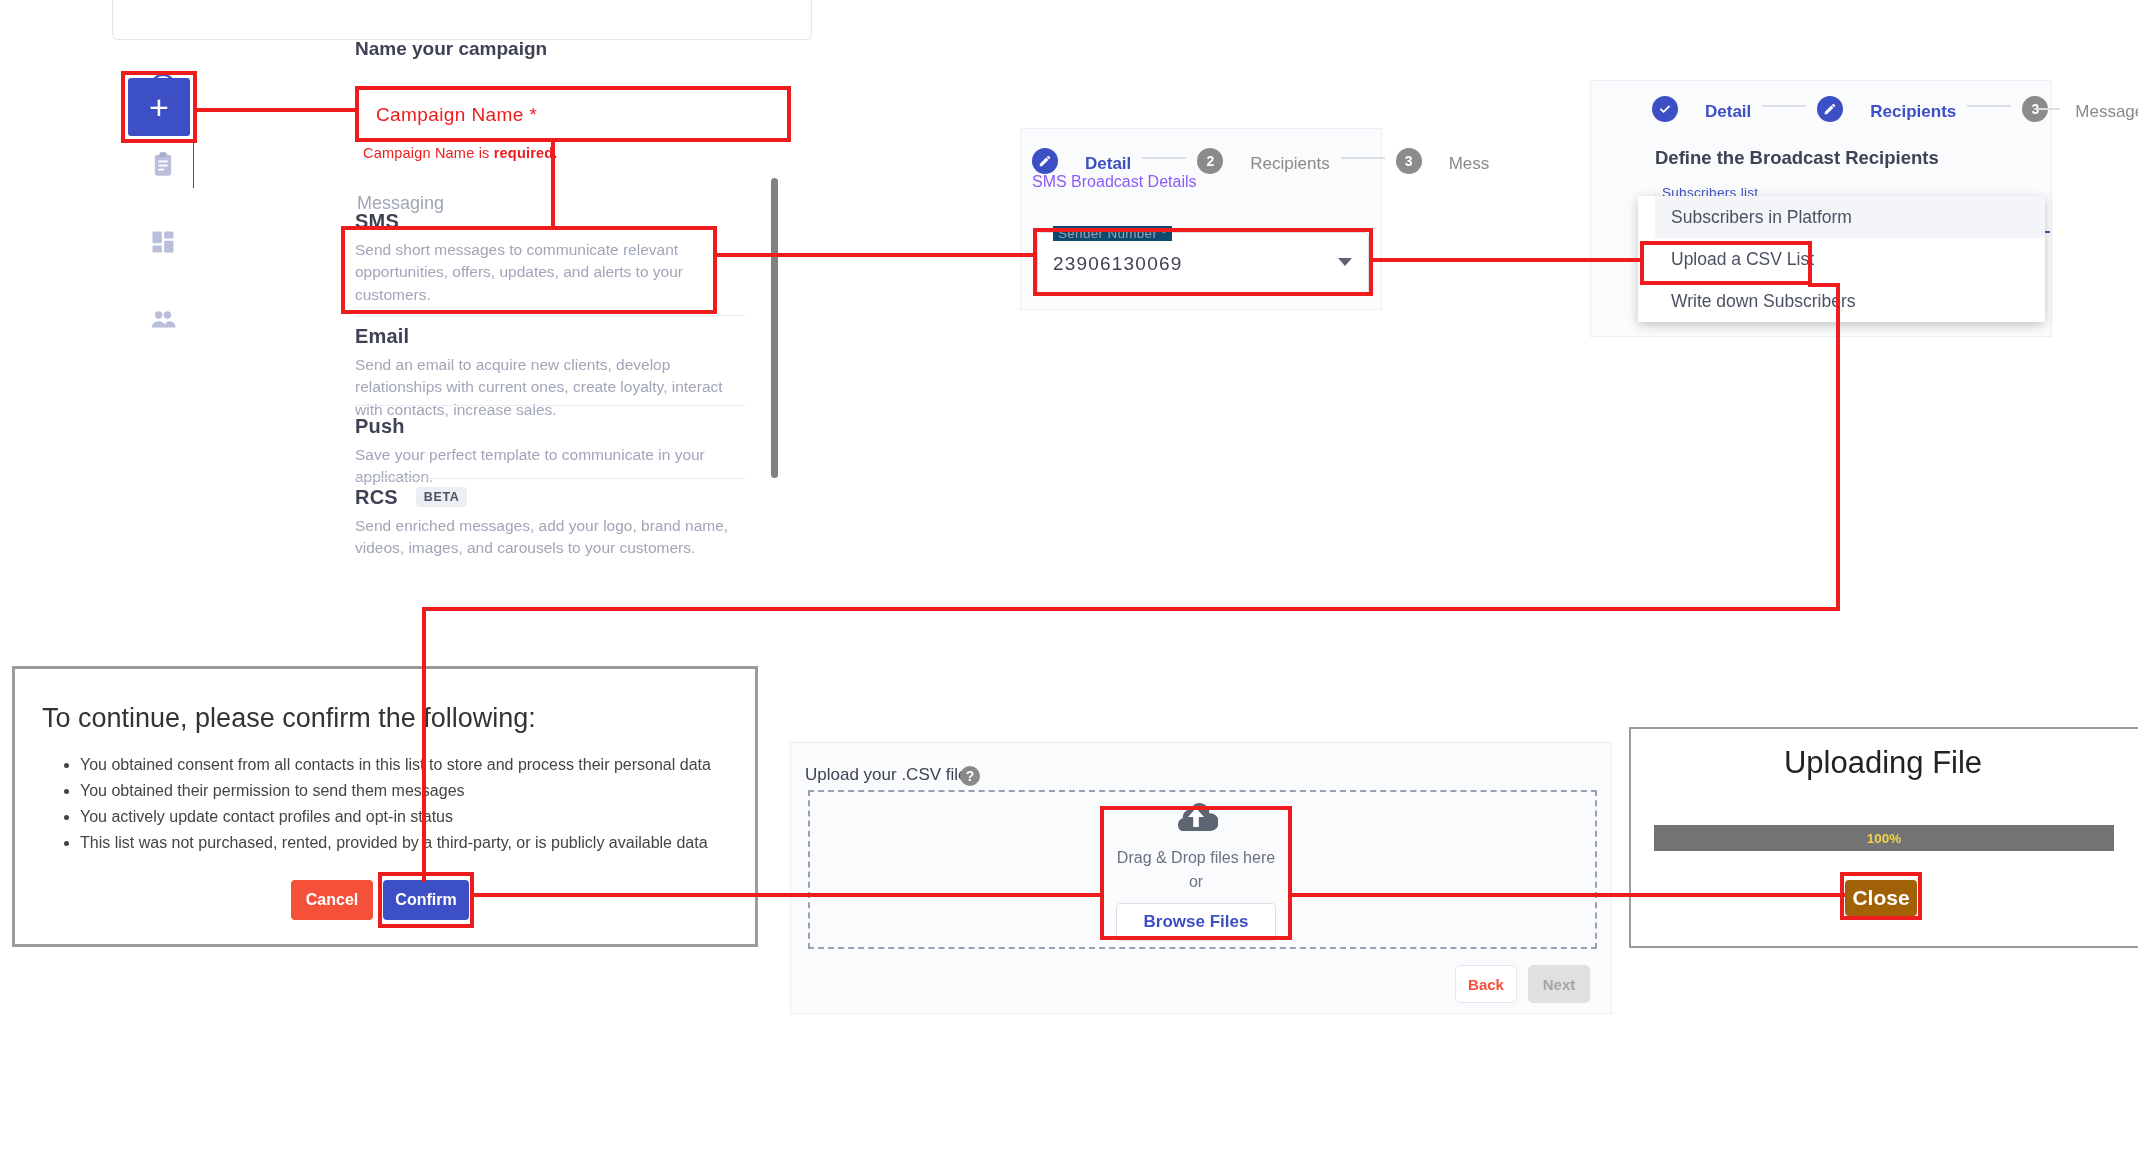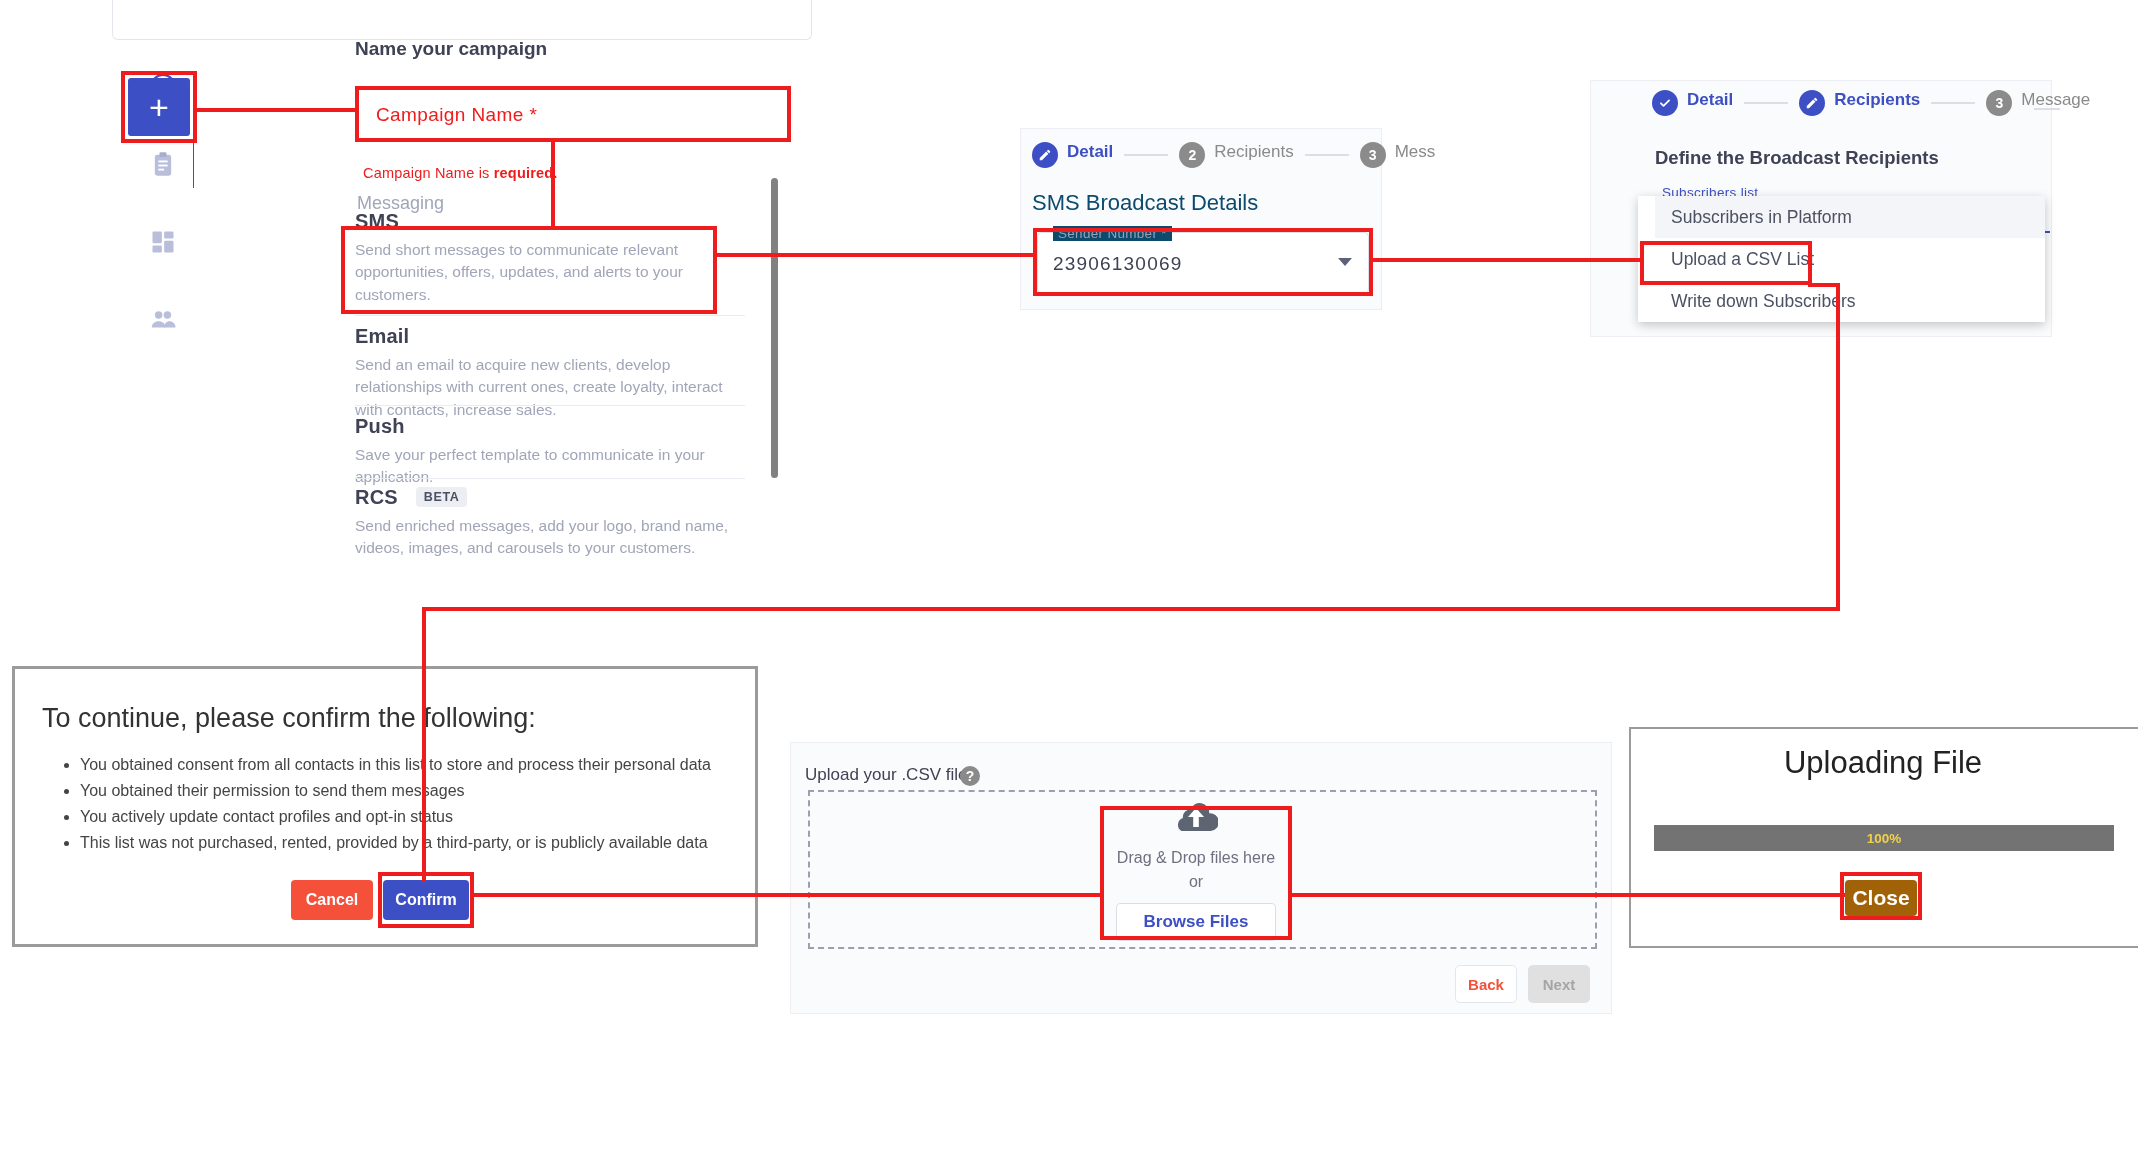--- a/index.html
+++ b/index.html
@@ -22,41 +22,41 @@
   
   #panelTop{left:112px;top:0;width:700px;height:40px;border:1px solid #e4e6ef;border-top:none;border-radius:0 0 6px 6px;background:#fff;}
   #sidebar{left:120px;top:60px;width:86px;height:300px;}
   .side-ico{position:absolute;left:10px;width:66px;height:56px;display:flex;align-items:center;justify-content:center;}
   #plusBtn{position:absolute;left:128px;top:78px;width:62px;height:58px;background:#3d4fc4;border-radius:3px;display:flex;align-items:center;justify-content:center;color:#fff;font-size:34px;font-weight:300;line-height:1;}
   #sidebarRule{position:absolute;left:193px;top:136px;width:1px;height:52px;background:#3d4fc4;}
 
   #nameLbl{position:absolute;left:355px;top:38px;font-size:19px;}
   #campInput{position:absolute;left:357px;top:88px;width:432px;height:52px;border:1px solid #ee1c1c;border-radius:5px;background:#fff;}
   #campInput span{position:absolute;left:18px;top:15px;color:#ee1c1c;font-size:19px;letter-spacing:.4px;}
-  #campErr{position:absolute;left:363px;top:145px;font-size:14.5px;color:#ee1c1c;letter-spacing:.2px;margin-top:20px;}
+  #campErr{position:absolute;left:363px;top:145px;font-size:14.5px;color:#ee1c1c;letter-spacing:.2px;}
   #msgLbl{position:absolute;left:357px;top:193px;font-size:18px;color:#a1a5b7;}
 
   .chan{position:absolute;left:355px;width:390px;}
   .chan h4{margin:0;font-size:20px;color:#3f4254;font-weight:700;letter-spacing:.2px;}
   .chan p{margin:6px 0 0;font-size:15.5px;line-height:1.45;color:#a1a5b7;}
   .chan-sep{position:absolute;left:355px;width:390px;height:1px;background:#e9ebf2;}
   #beta{display:inline-block;margin-left:18px;vertical-align:3px;background:#eceef3;color:#4b5162;font-size:12.5px;font-weight:700;padding:3px 8px;border-radius:4px;letter-spacing:.6px;}
   #scrollTrack{position:absolute;left:771px;top:178px;width:7px;height:300px;background:#818181;border-radius:4px;}
 
   
   #panelDetail{position:absolute;left:1020px;top:128px;width:360px;height:180px;background:#fafbfc;border:1px solid #eceef3;}
   .stepper{position:absolute;display:flex;align-items:center;gap:0;}
-  .step{display:flex;align-items:flex-start;gap:9px;}
+  .step{display:flex;align-items:flex-end;gap:27px;margin-top:6px;}
   .dot{width:26px;height:26px;border-radius:50%;display:flex;align-items:center;justify-content:center;color:#fff;font-size:14px;font-weight:600;}
   .dot.done{background:#3d4fc4;}
   .dot.grey{background:#8b8b8b;}
   .step-lbl{font-size:17px;color:#8a8a8a;}
   .step-lbl.active{color:#3d4fc4;font-weight:700;}
   .connector{width:44px;height:2px;background:#dcdee6;margin:0 11px;}
-  #detailTitle{position:absolute;left:1032px;top:190px;font-size:22px;color:#0c4a6e;}
+  #detailTitle{position:absolute;left:1032px;top:173px;font-size:16px;color:#8b5cf6;}
   #senderBox{position:absolute;left:1037px;top:232px;width:330px;height:60px;border:1px solid #dcdee6;border-radius:5px;background:#fff;}
   #senderLbl{position:absolute;left:1053px;top:226px;background:#0c4a6e;padding:0 5px;font-size:13.5px;color:#9aa0b0;letter-spacing:.3px;}
   #senderVal{position:absolute;left:1053px;top:253px;font-size:19px;color:#3f4254;letter-spacing:1.2px;}
   #senderCaret{position:absolute;left:1338px;top:258px;width:0;height:0;border-left:7px solid transparent;border-right:7px solid transparent;border-top:8px solid #5e6278;}
 
   
   #panelRecip{position:absolute;left:1590px;top:80px;width:460px;height:255px;background:#fafbfc;border:1px solid #eceef3;}
   #recipTitle{position:absolute;left:1655px;top:147px;font-size:18.5px;color:#3f4254;font-weight:700;}
   #subsField{position:absolute;left:1650px;top:185px;width:400px;height:46px;border-bottom:2px solid #3d4fc4;}
   #subsLbl{position:absolute;left:1662px;top:185px;font-size:13.5px;color:#3d4fc4;letter-spacing:.3px;}

